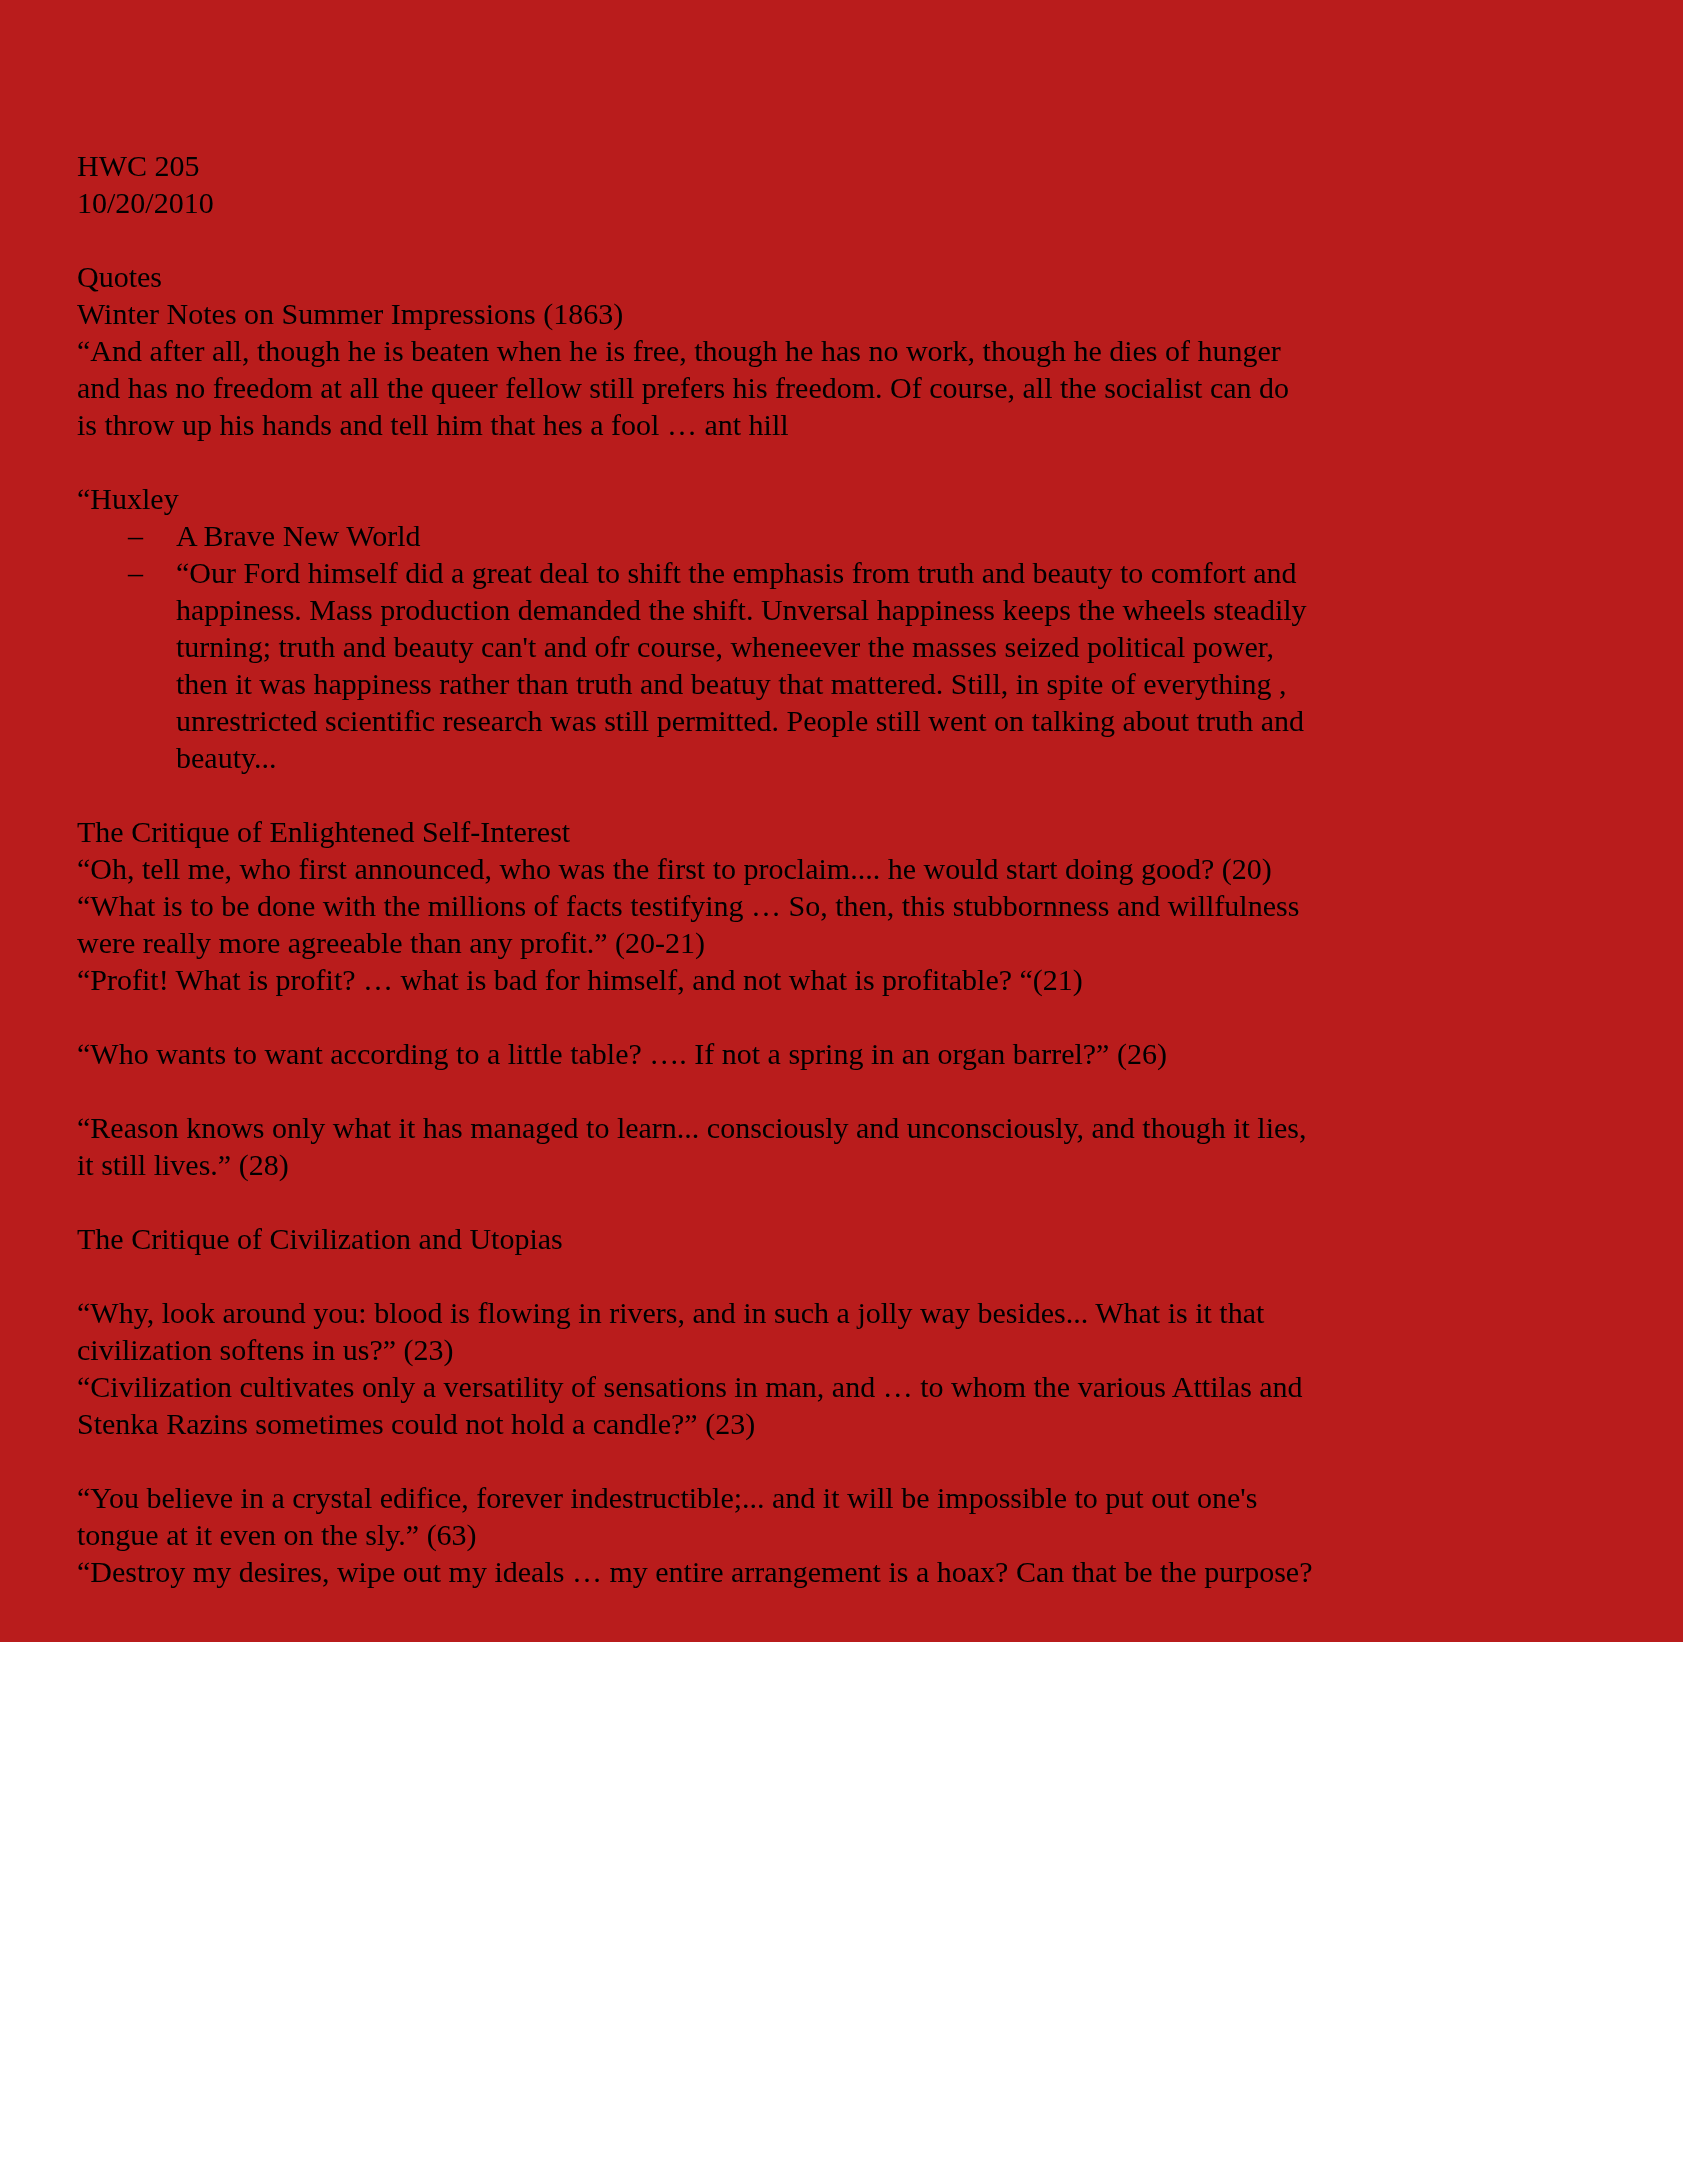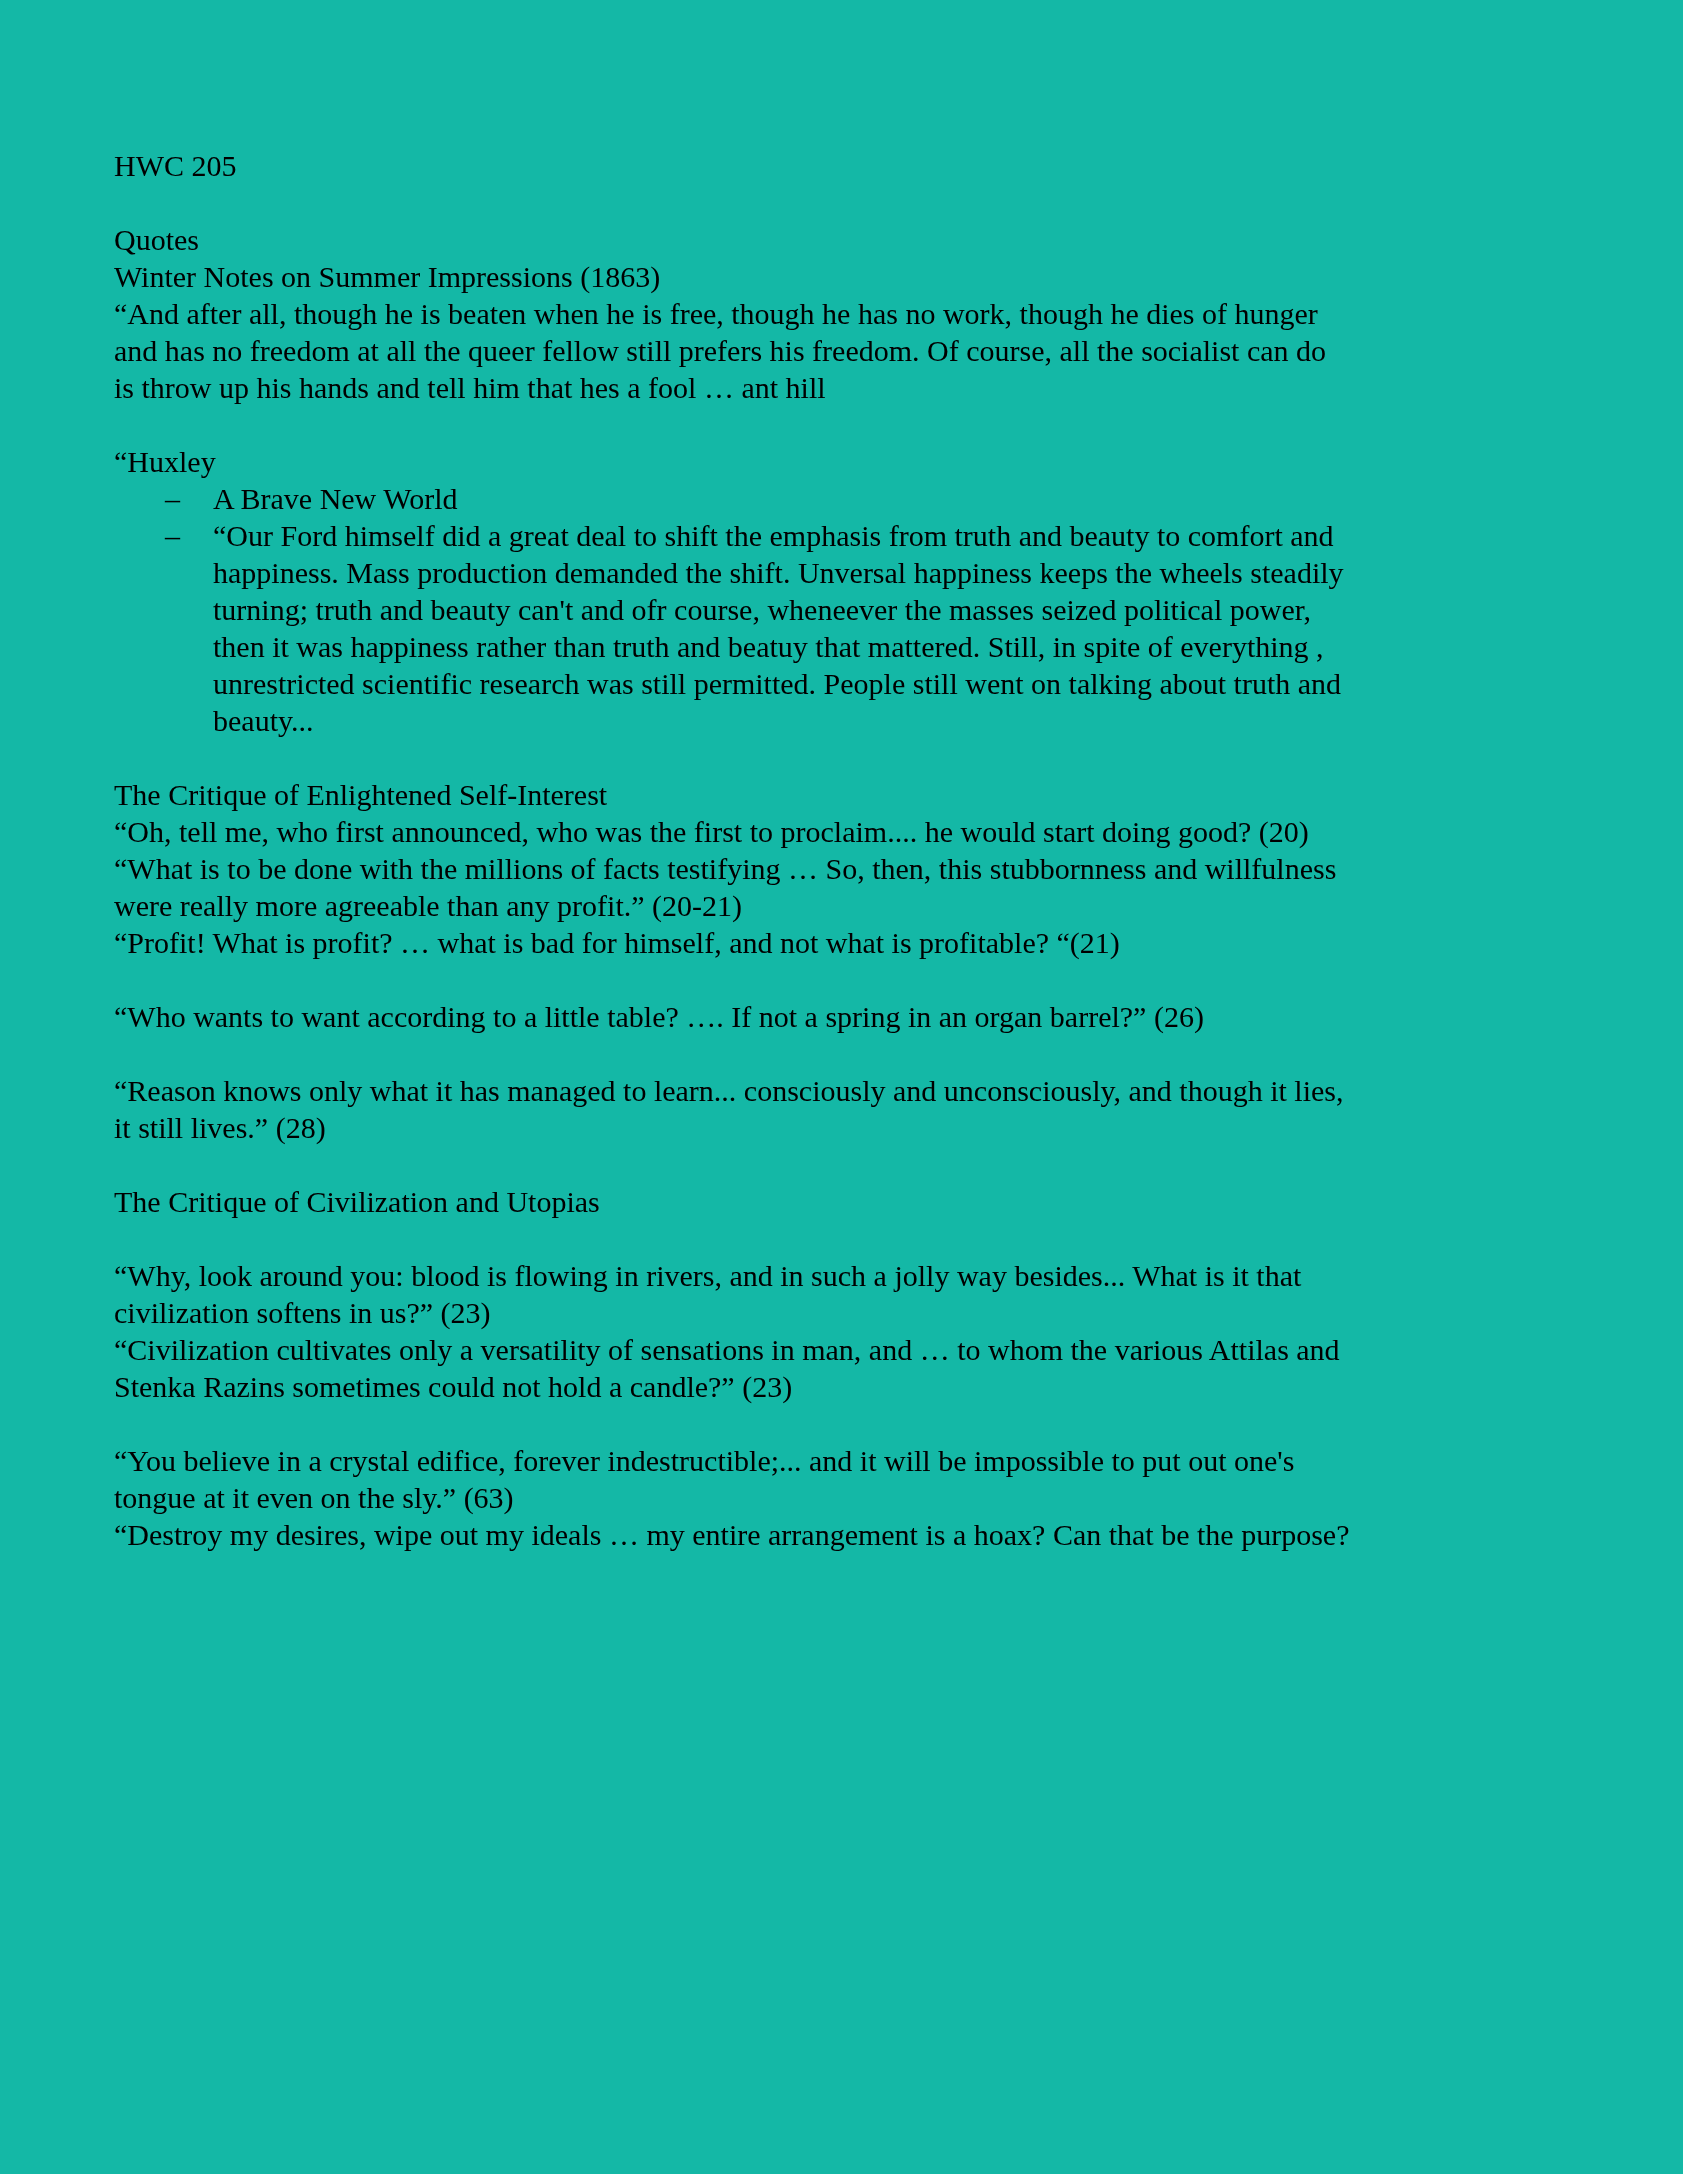--- a/index.html
+++ b/index.html
@@ -9,23 +9,23 @@
   }
   body {
     width: 1683px;
     height: 2178px;
     color: #000000;
     font-family: "Liberation Serif", "DejaVu Serif", serif;
   }
   .page {
     box-sizing: border-box;
     width: 1683px;
-    height: 2174px;
-    padding: 147px 156px 0 114px;
-    background: #14b8a6;
+    height: 1642px;
+    padding: 147px 156px 0 77px;
+    background: #b91c1c;
   }
   .line {
     margin: 0;
     font-size: 30px;
     line-height: 37px;
     white-space: pre-line;
     max-width: 1378px;
   }
   .blank {
     height: 37px;
@@ -43,20 +43,21 @@
     line-height: 37px;
   }
 </style>
 </head>
 <body>
 
 <div class="page">
 
   <header>
     <p class="line">HWC 205</p>
+    <p class="line">10/20/2010</p>
   </header>
 
   <div class="blank"></div>
 
   <section>
     <p class="line">Quotes</p>
     <p class="line">Winter Notes on Summer Impressions (1863)</p>
     <p class="line">“And after all, though he is beaten when he is free, though he has no work, though he dies of hunger
 and has no freedom at all the queer fellow still prefers his freedom.  Of course, all the socialist can do
 is throw up his hands and tell him that hes a fool … ant hill</p>

